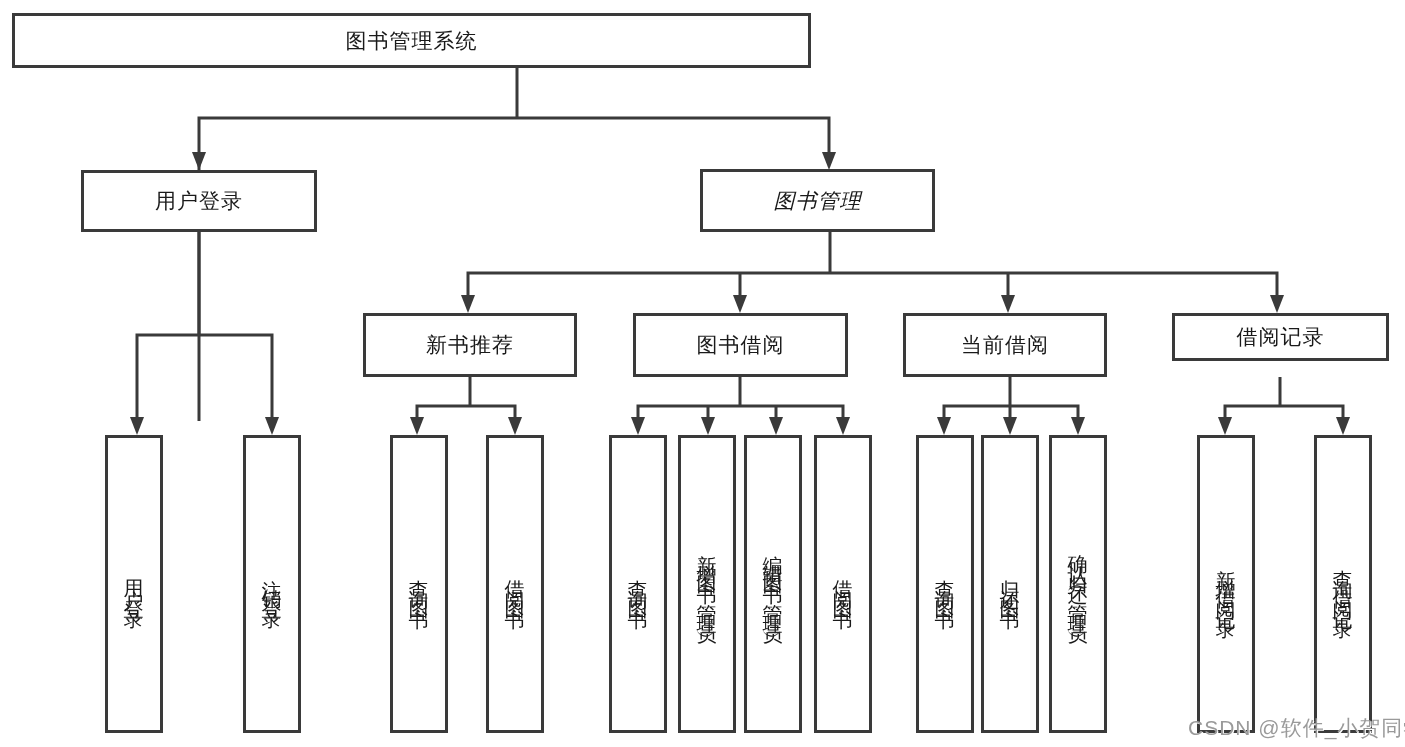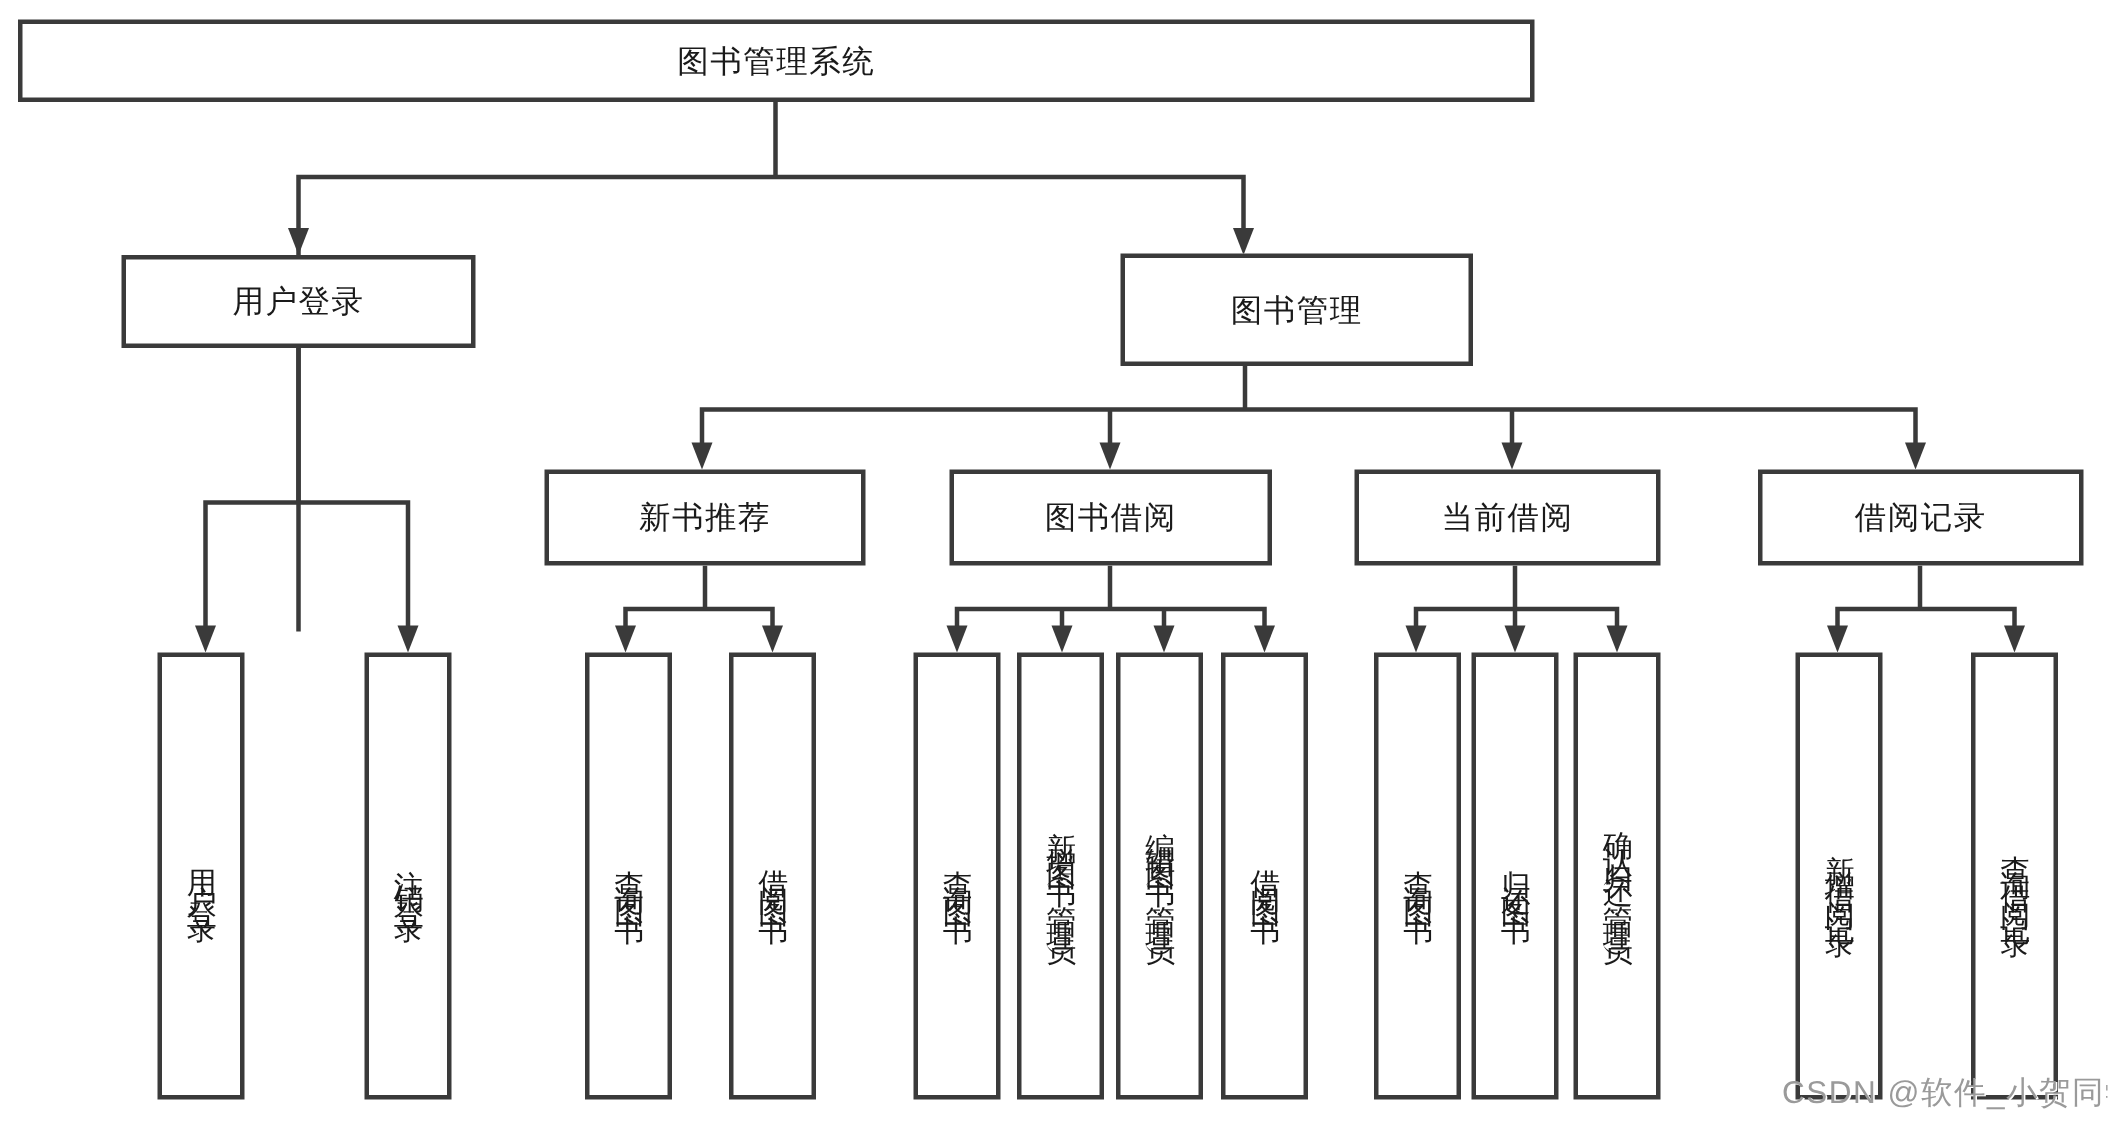--- a/index.html
+++ b/index.html
@@ -108,41 +108,41 @@
       <polygon points="1071,417 1085,417 1078,435" fill="#3a3a3a" stroke="none"></polygon>
     </g>
 
     <g>
       <path d="M1280 377 V406 M1223.5 406 H1344.5 M1225 406 V419 M1343 406 V419"></path>
       <polygon points="1218,417 1232,417 1225,435" fill="#3a3a3a" stroke="none"></polygon>
       <polygon points="1336,417 1350,417 1343,435" fill="#3a3a3a" stroke="none"></polygon>
     </g>
   </svg>
 
-  <div class="node h-node" style="left:12px; top:13px; width:1011px; height:55px;">
+  <div class="node h-node" style="left:12px; top:13px; width:799px; height:55px;">
     <span>图书管理系统</span>
   </div>
 
   <div class="node h-node" style="left:81px; top:170px; width:236px; height:62px;">
     <span>用户登录</span>
   </div>
-  <div class="node h-node" style="left:747px; top:169px; width:235px; height:75px;">
+  <div class="node h-node" style="left:700px; top:169px; width:235px; height:63px;font-style:italic;">
     <span>图书管理</span>
   </div>
 
   <div class="node h-node" style="left:633px; top:313px; width:215px; height:64px;">
     <span>图书借阅</span>
   </div>
   <div class="node h-node" style="left:363px; top:313px; width:214px; height:64px;">
     <span>新书推荐</span>
   </div>
   <div class="node h-node" style="left:903px; top:313px; width:204px; height:64px;">
     <span>当前借阅</span>
   </div>
-  <div class="node h-node" style="left:1172px; top:313px; width:217px; height:64px;">
+  <div class="node h-node" style="left:1172px; top:313px; width:217px; height:48px;">
     <span>借阅记录</span>
   </div>
 
   <div class="node leaf" style="left:105px;">
     <span class="vtext">用户登录</span>
   </div>
   <div class="node leaf" style="left:243px;">
     <span class="vtext">注销登录</span>
   </div>
 

